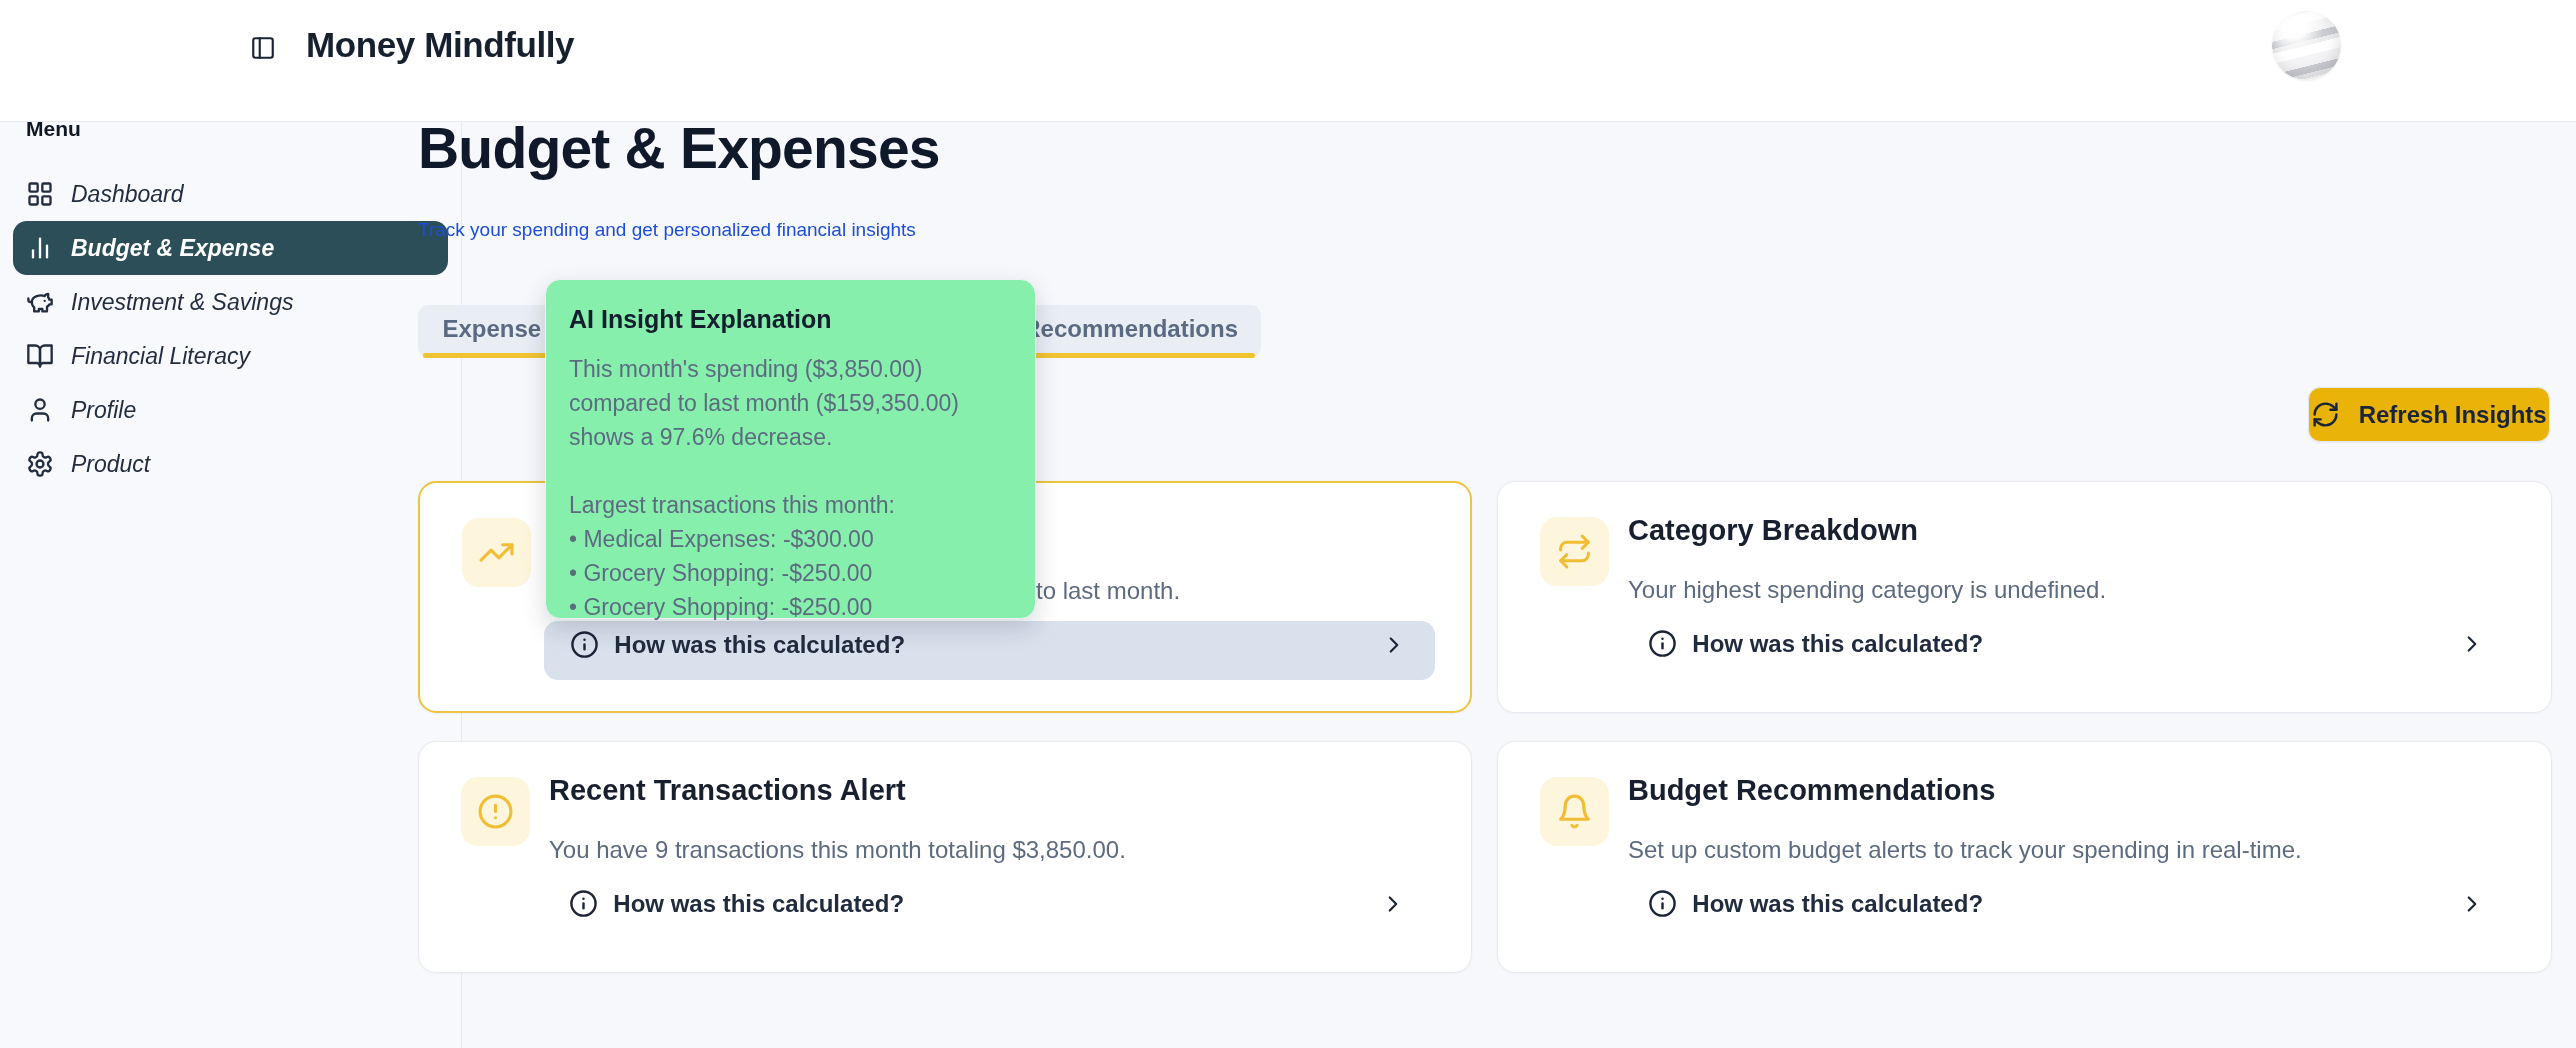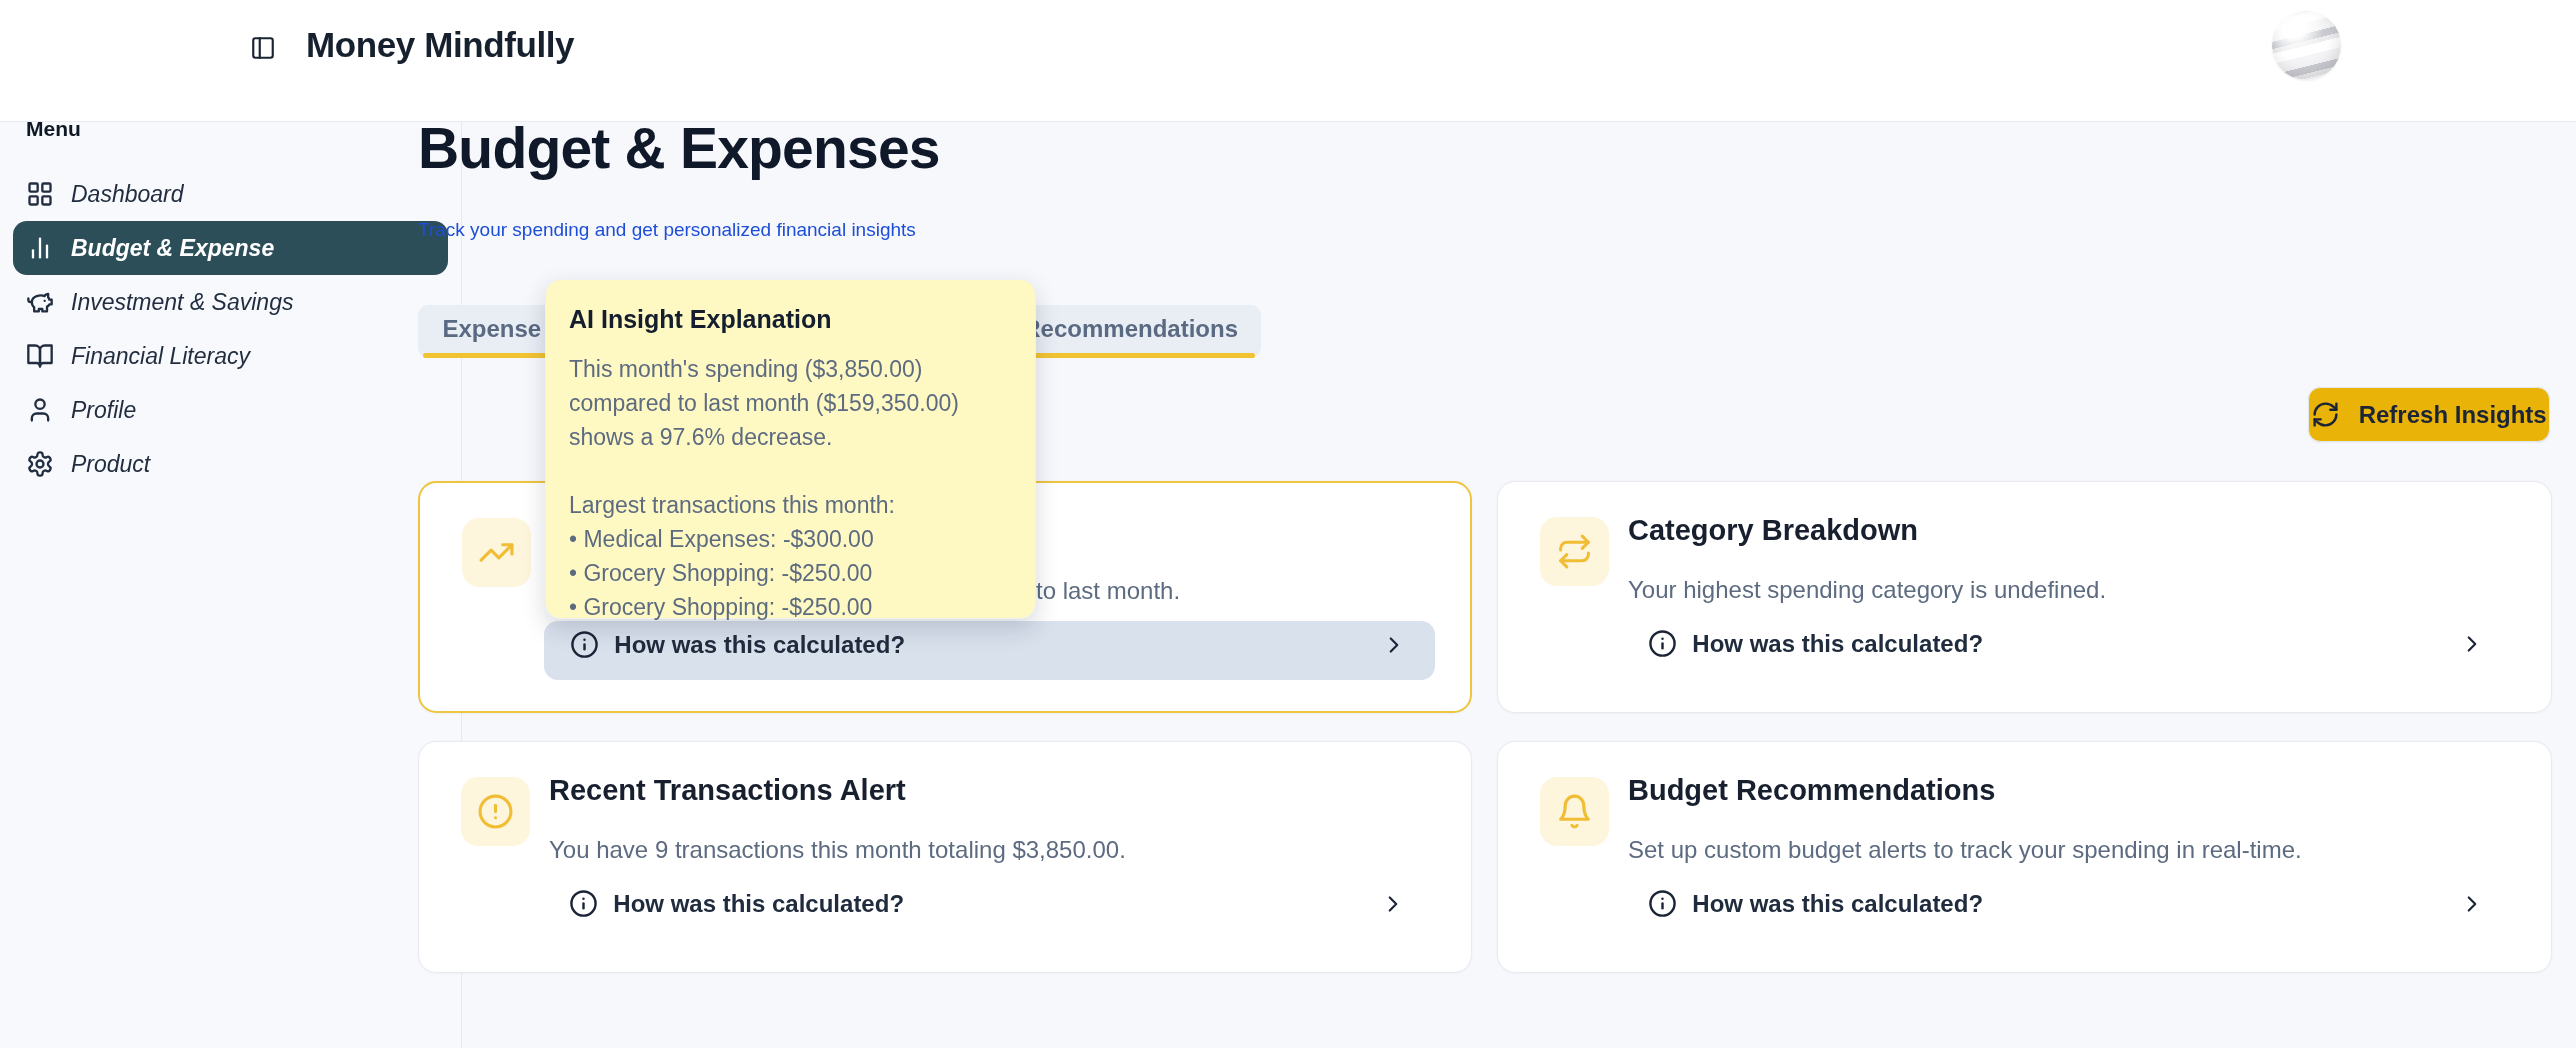--- a/index.html
+++ b/index.html
@@ -55,21 +55,21 @@
   .card-desc { position:absolute; left:130px; top:94px; font-size:24px; color:#5d6b81; }
   .card-desc.fragment { left:616px;text-align:center; }
 
   .calc-row { position:absolute; left:124px; top:138px; width:891px; height:59px; border-radius:14px; display:flex; align-items:center; padding:0 28px 12px 26px; cursor:pointer; }
   .calc-row.highlight { background:#d9e1ed; }
   .calc-row .i-ico { width:29px; height:29px; color:#1b2537; flex:0 0 29px; }
   .calc-row .c-lbl { margin-left:15.3px; font-size:24px; font-weight:600; color:#202c3e; }
   .calc-row .chev { margin-left:auto; width:26px; height:26px; color:#1b2537; }
 
   
-  .tooltip { position:absolute; left:545px; top:279px; width:491px; height:340px; background:#fef9c3; border:0.8px solid #eef0f4; border-radius:15.3px; box-shadow:0 9.2px 24.5px rgba(15,23,42,.16); padding:24.5px 23px; z-index:50; }
+  .tooltip { position:absolute; left:545px; top:279px; width:491px; height:340px; background:#86efac; border:0.8px solid #eef0f4; border-radius:15.3px; box-shadow:0 9.2px 24.5px rgba(15,23,42,.16); padding:24.5px 23px; z-index:50; }
   .tt-title { font-size:25px; font-weight:700; color:#141e2e; margin-bottom:18.4px; }
   .tt-body { font-size:23px; line-height:34px; color:#5d6b81; }
   .tt-intro { font-size:23px; line-height:34px; color:#5d6b81; margin-top:34px; }
   .tt-list { list-style:none; }
   .tt-list li { font-size:23px; line-height:34px; color:#5d6b81; }
   .tt-list li::before { content:"• "; }
 </style>
 </head>
 <body>
 

